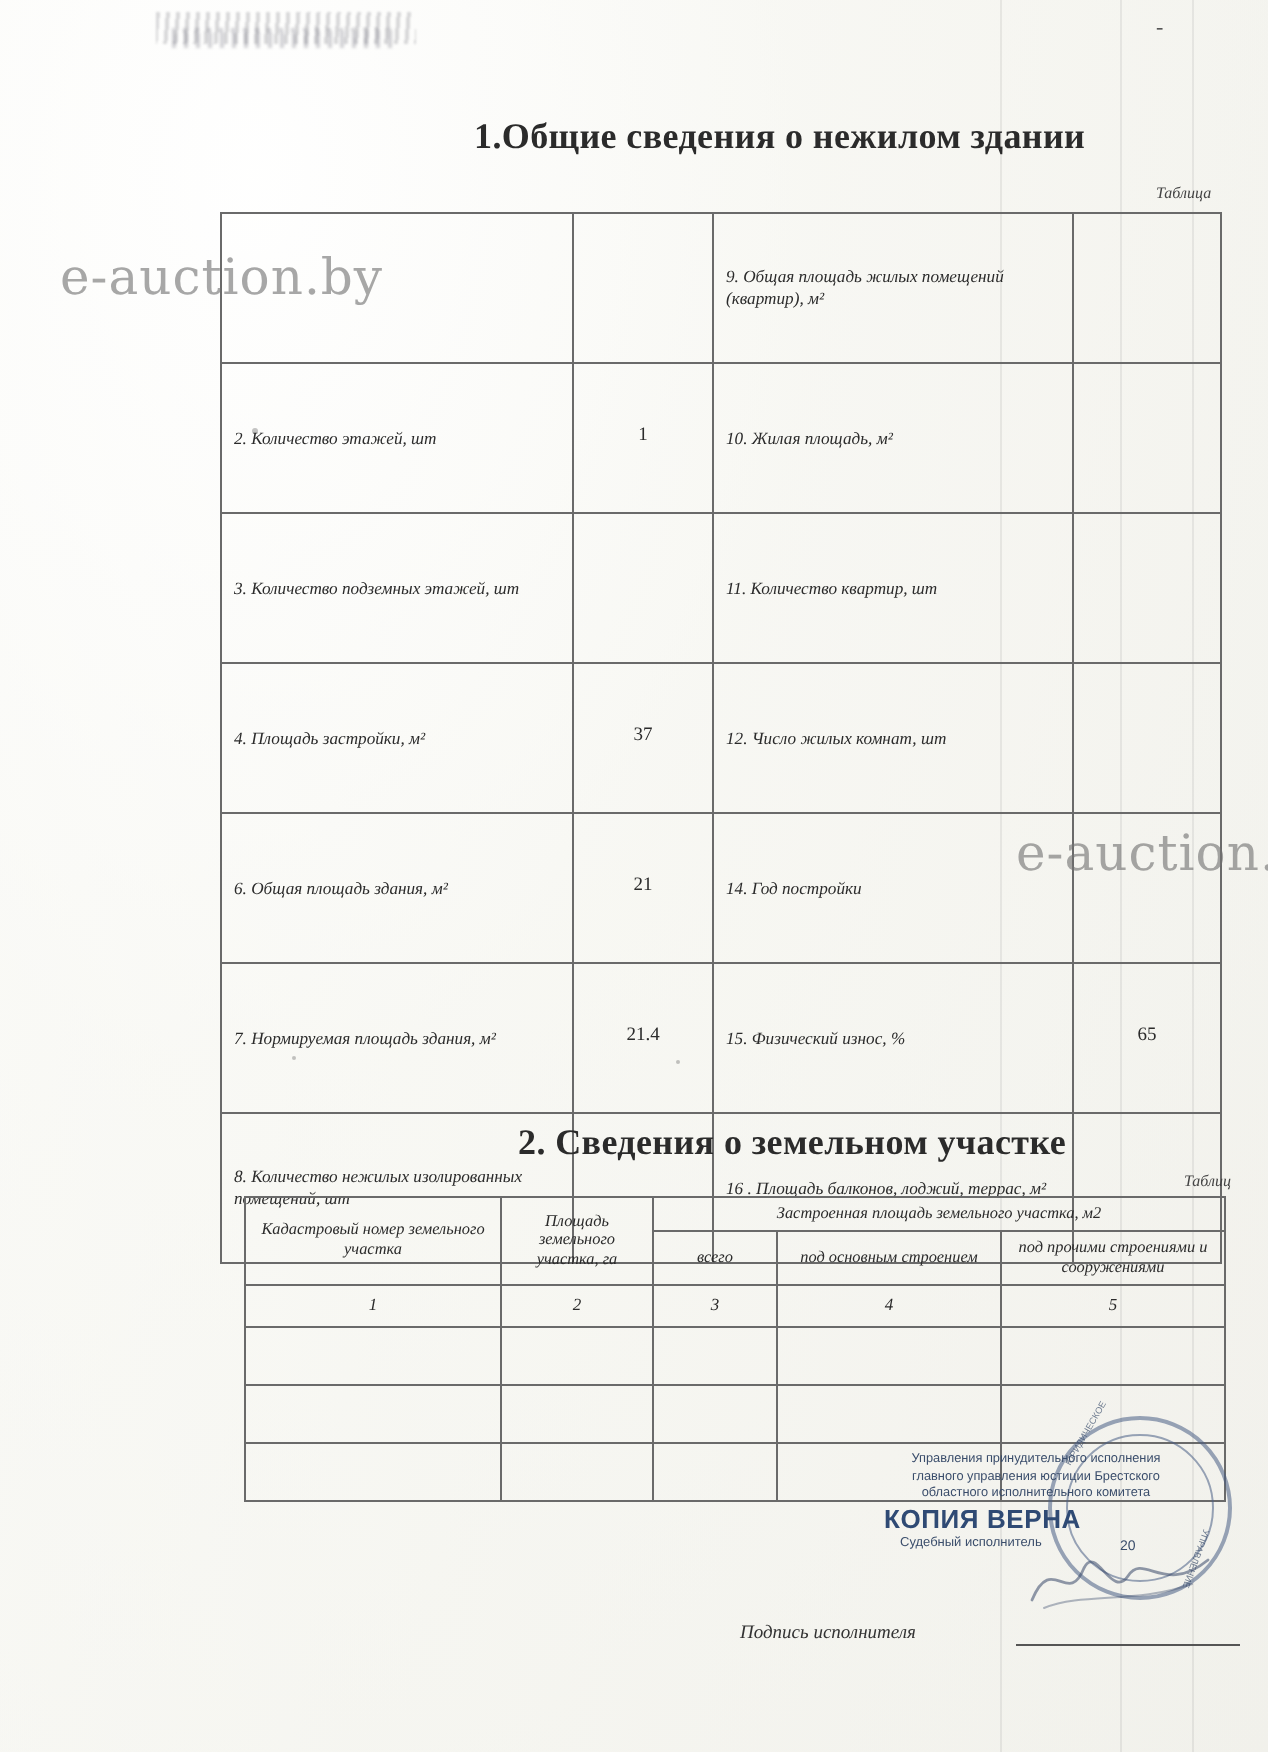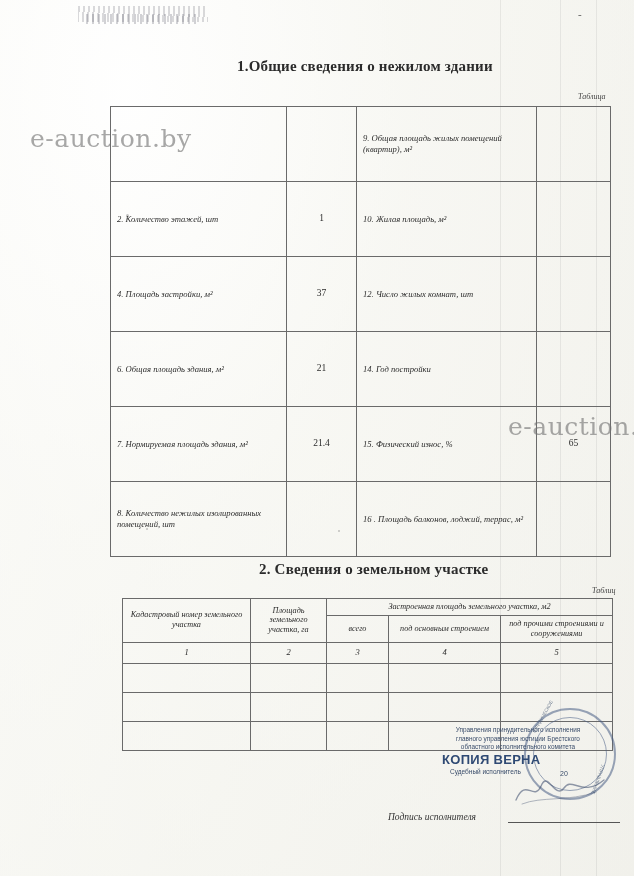--- a/index.html
+++ b/index.html
@@ -71,21 +71,21 @@
   .dash-mark {
     position: absolute;
     left: 578px;
     top: 8px;
     font-size: 11px;
     color: #555;
   }
 
   h1.section-title {
     position: absolute;
-    font-size: 15px;
+    font-size: 18px;
     font-weight: bold;
     letter-spacing: 0.2px;
     margin: 0;
     white-space: nowrap;
   }
   #title1 { left: 237px; top: 58px; }
   #title2 { left: 259px; top: 561px; font-weight: bold; }
 
   .table-caption {
     position: absolute;
@@ -248,21 +248,21 @@
     color: #3a4d6b;
     font-family: "Liberation Sans", sans-serif;
     left: 50%;
     top: 50%;
     transform-origin: 0 0;
     white-space: nowrap;
   }
 
   .signature-line {
     position: absolute;
-    left: 388px;
+    left: 370px;
     top: 812px;
     font-size: 9.5px;
     font-style: italic;
     color: #333;
     white-space: nowrap;
   }
   .signature-rule {
     position: absolute;
     left: 508px;
     top: 822px;
@@ -315,20 +315,26 @@
     <tr>
       <td></td>
       <td class="val"></td>
       <td>9. Общая площадь жилых помещений (квартир), м²</td>
       <td class="val"></td>
     </tr>
     <tr>
       <td>2. Количество этажей, шт</td>
       <td class="val">1</td>
       <td>10. Жилая площадь, м²</td>
+      <td class="val"></td>
+    </tr>
+    <tr>
+      <td>3. Количество подземных этажей, шт</td>
+      <td class="val"></td>
+      <td>11. Количество квартир, шт</td>
       <td class="val"></td>
     </tr>
     <tr>
       <td>4. Площадь застройки, м²</td>
       <td class="val">37</td>
       <td>12. Число жилых комнат, шт</td>
       <td class="val"></td>
     </tr>
     <tr>
       <td>6. Общая площадь здания, м²</td>

